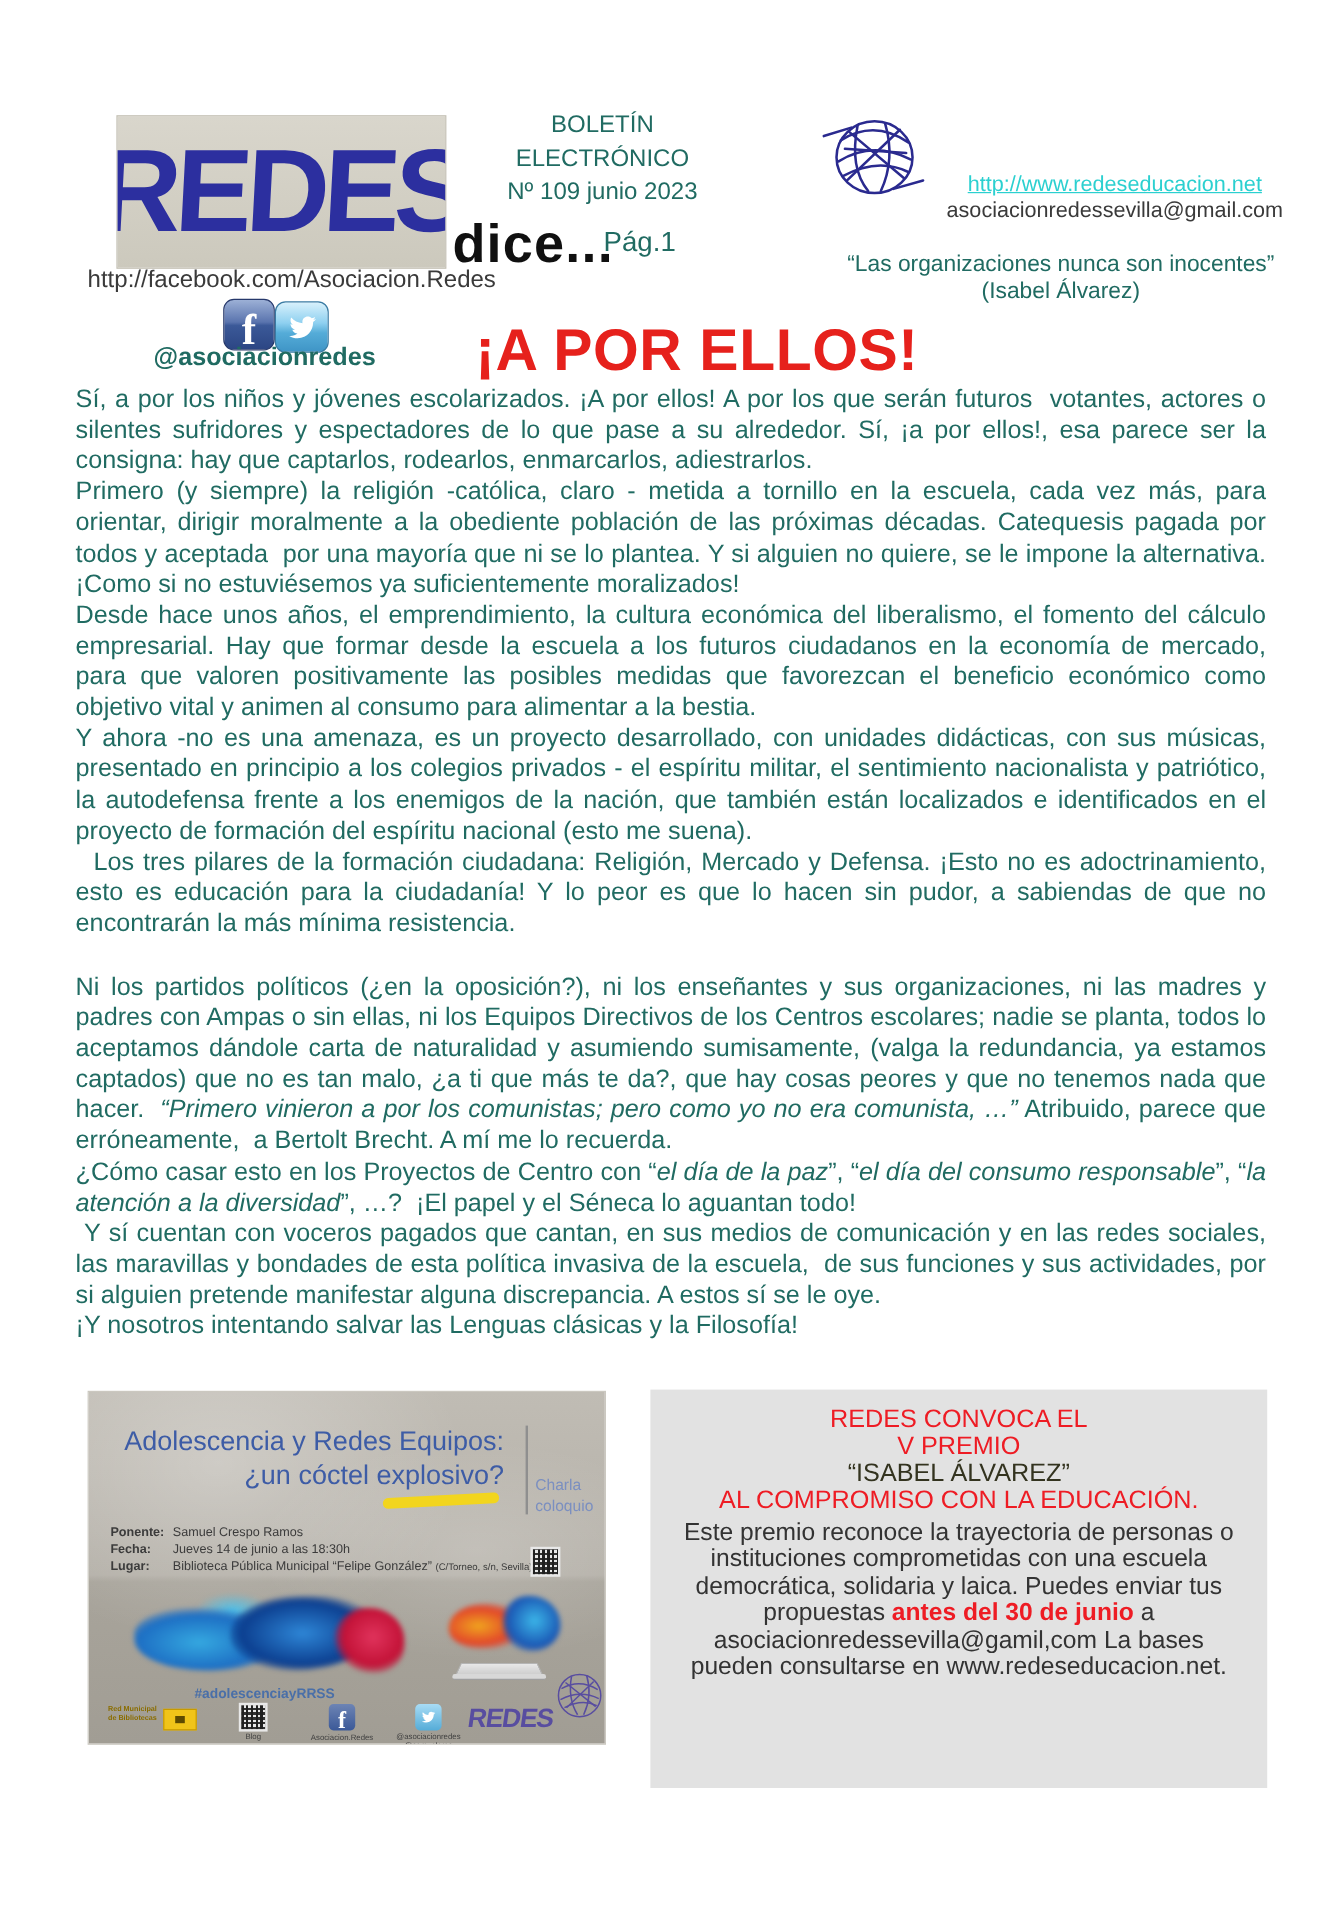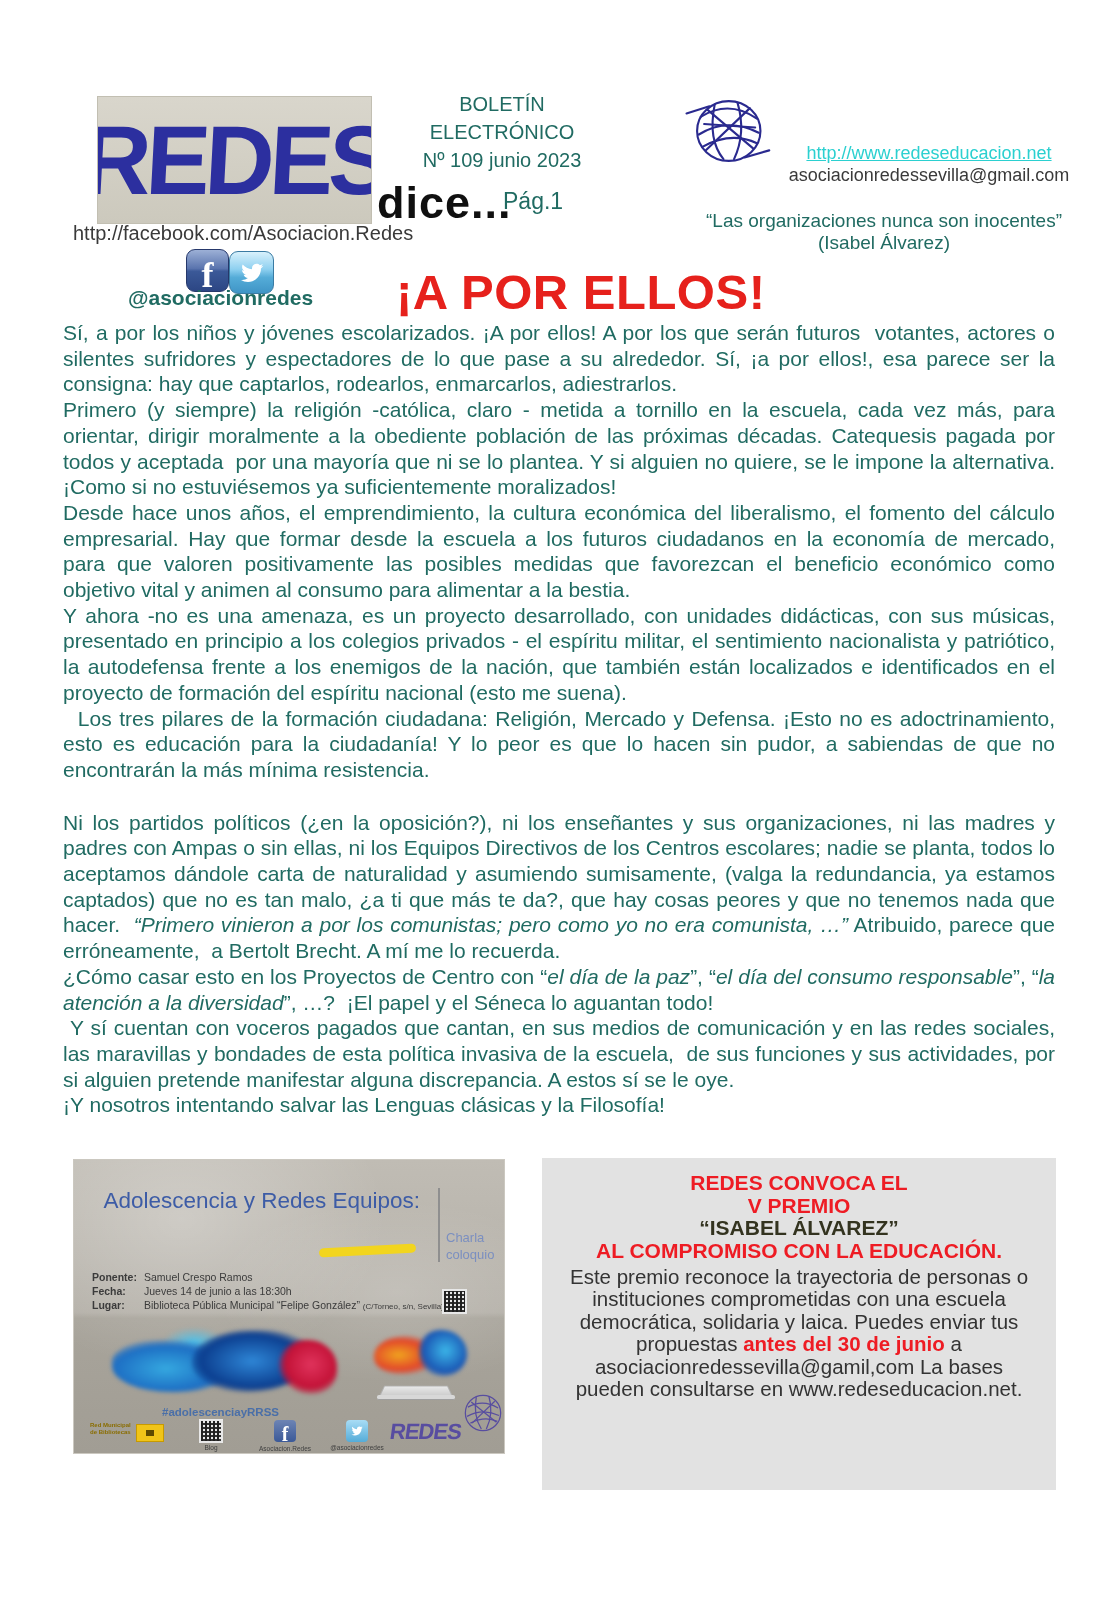--- a/index.html
+++ b/index.html
@@ -102,21 +102,21 @@
   #tw-icon2{left:272px;top:260px;width:22px;height:22px;border-radius:4px;
             background:linear-gradient(180deg,#a8dcf5,#55acd8);display:flex;align-items:center;justify-content:center;}
   #tw-labels{left:246px;top:284px;width:74px;}
   #redes-purple{left:316px;top:259px;font-size:22px;font-weight:bold;color:var(--purple);
                 transform:skewX(-8deg);letter-spacing:-1px;}
   #globe2{left:388px;top:232px;width:42px;height:42px;}
 
   
   #award{left:542px;top:1158px;width:514px;height:332px;background:var(--box-gray);text-align:center;
          box-sizing:border-box;padding-top:14px;}
-  .aw-h{font-size:21px;font-weight:bold;line-height:22.5px;}
+  .aw-h{font-size:21px;font-weight:normal;line-height:22.5px;}
   .aw-red{color:#ee1c24;}
   .aw-dark{color:#33331f;}
   #award-body{margin:4px auto 0;width:478px;font-size:20.5px;line-height:22.4px;color:#333;}
   .rd{color:#ee1c24;font-weight:bold;}
 </style>
 </head>
 <body>
 
 <div id="page">
 
@@ -174,20 +174,21 @@
       <p><span>  Los tres pilares de la formación ciudadana: Religión, Mercado y Defensa. ¡Esto no es adoctrinamiento, esto es educación para la ciudadanía! Y lo peor es que lo hacen sin pudor, a sabiendas de que no encontrarán la más mínima resistencia.</span></p>
       <p class="gap"><span>Ni los partidos políticos (¿en la oposición?), ni los enseñantes y sus organizaciones, ni las madres y padres con Ampas o sin ellas, ni los Equipos Directivos de los Centros escolares; nadie se planta, todos lo aceptamos dándole carta de naturalidad y asumiendo sumisamente, (valga la redundancia, ya estamos captados) que no es tan malo, ¿a ti que más te da?, que hay cosas peores y que no tenemos nada que hacer.  </span><span class="it">“Primero vinieron a por los comunistas; pero como yo no era comunista, …”</span><span> Atribuido, parece que erróneamente,  a Bertolt Brecht. A mí me lo recuerda.</span></p>
       <p><span>¿Cómo casar esto en los Proyectos de Centro con “</span><span class="it">el día de la paz</span><span>”, “</span><span class="it">el día del consumo responsable</span><span>”, “</span><span class="it">la atención a la diversidad</span><span>”, …?  ¡El papel y el Séneca lo aguantan todo!</span></p>
       <p><span> Y sí cuentan con voceros pagados que cantan, en sus medios de comunicación y en las redes sociales, las maravillas y bondades de esta política invasiva de la escuela,  de sus funciones y sus actividades, por si alguien pretende manifestar alguna discrepancia. A estos sí se le oye.</span></p>
       <p><span>¡Y nosotros intentando salvar las Lenguas clásicas y la Filosofía!</span></p>
     </div>
 
   <div class="abs" id="poster">
     <div class="abs" id="poster-titles">
       <div>Adolescencia y Redes Equipos:</div>
+      <div>¿un cóctel explosivo?</div>
     </div>
     <div class="abs" id="poster-swoosh"></div>
     <div class="abs" id="poster-divider"></div>
     <div class="abs" id="poster-side">
       <div>Charla</div>
       <div>coloquio</div>
     </div>
     <div class="abs" id="poster-details">
       <div><span class="lbl">Ponente:</span><span>Samuel Crespo Ramos</span></div>
       <div><span class="lbl">Fecha:</span><span>Jueves 14 de junio a las 18:30h</span></div>

